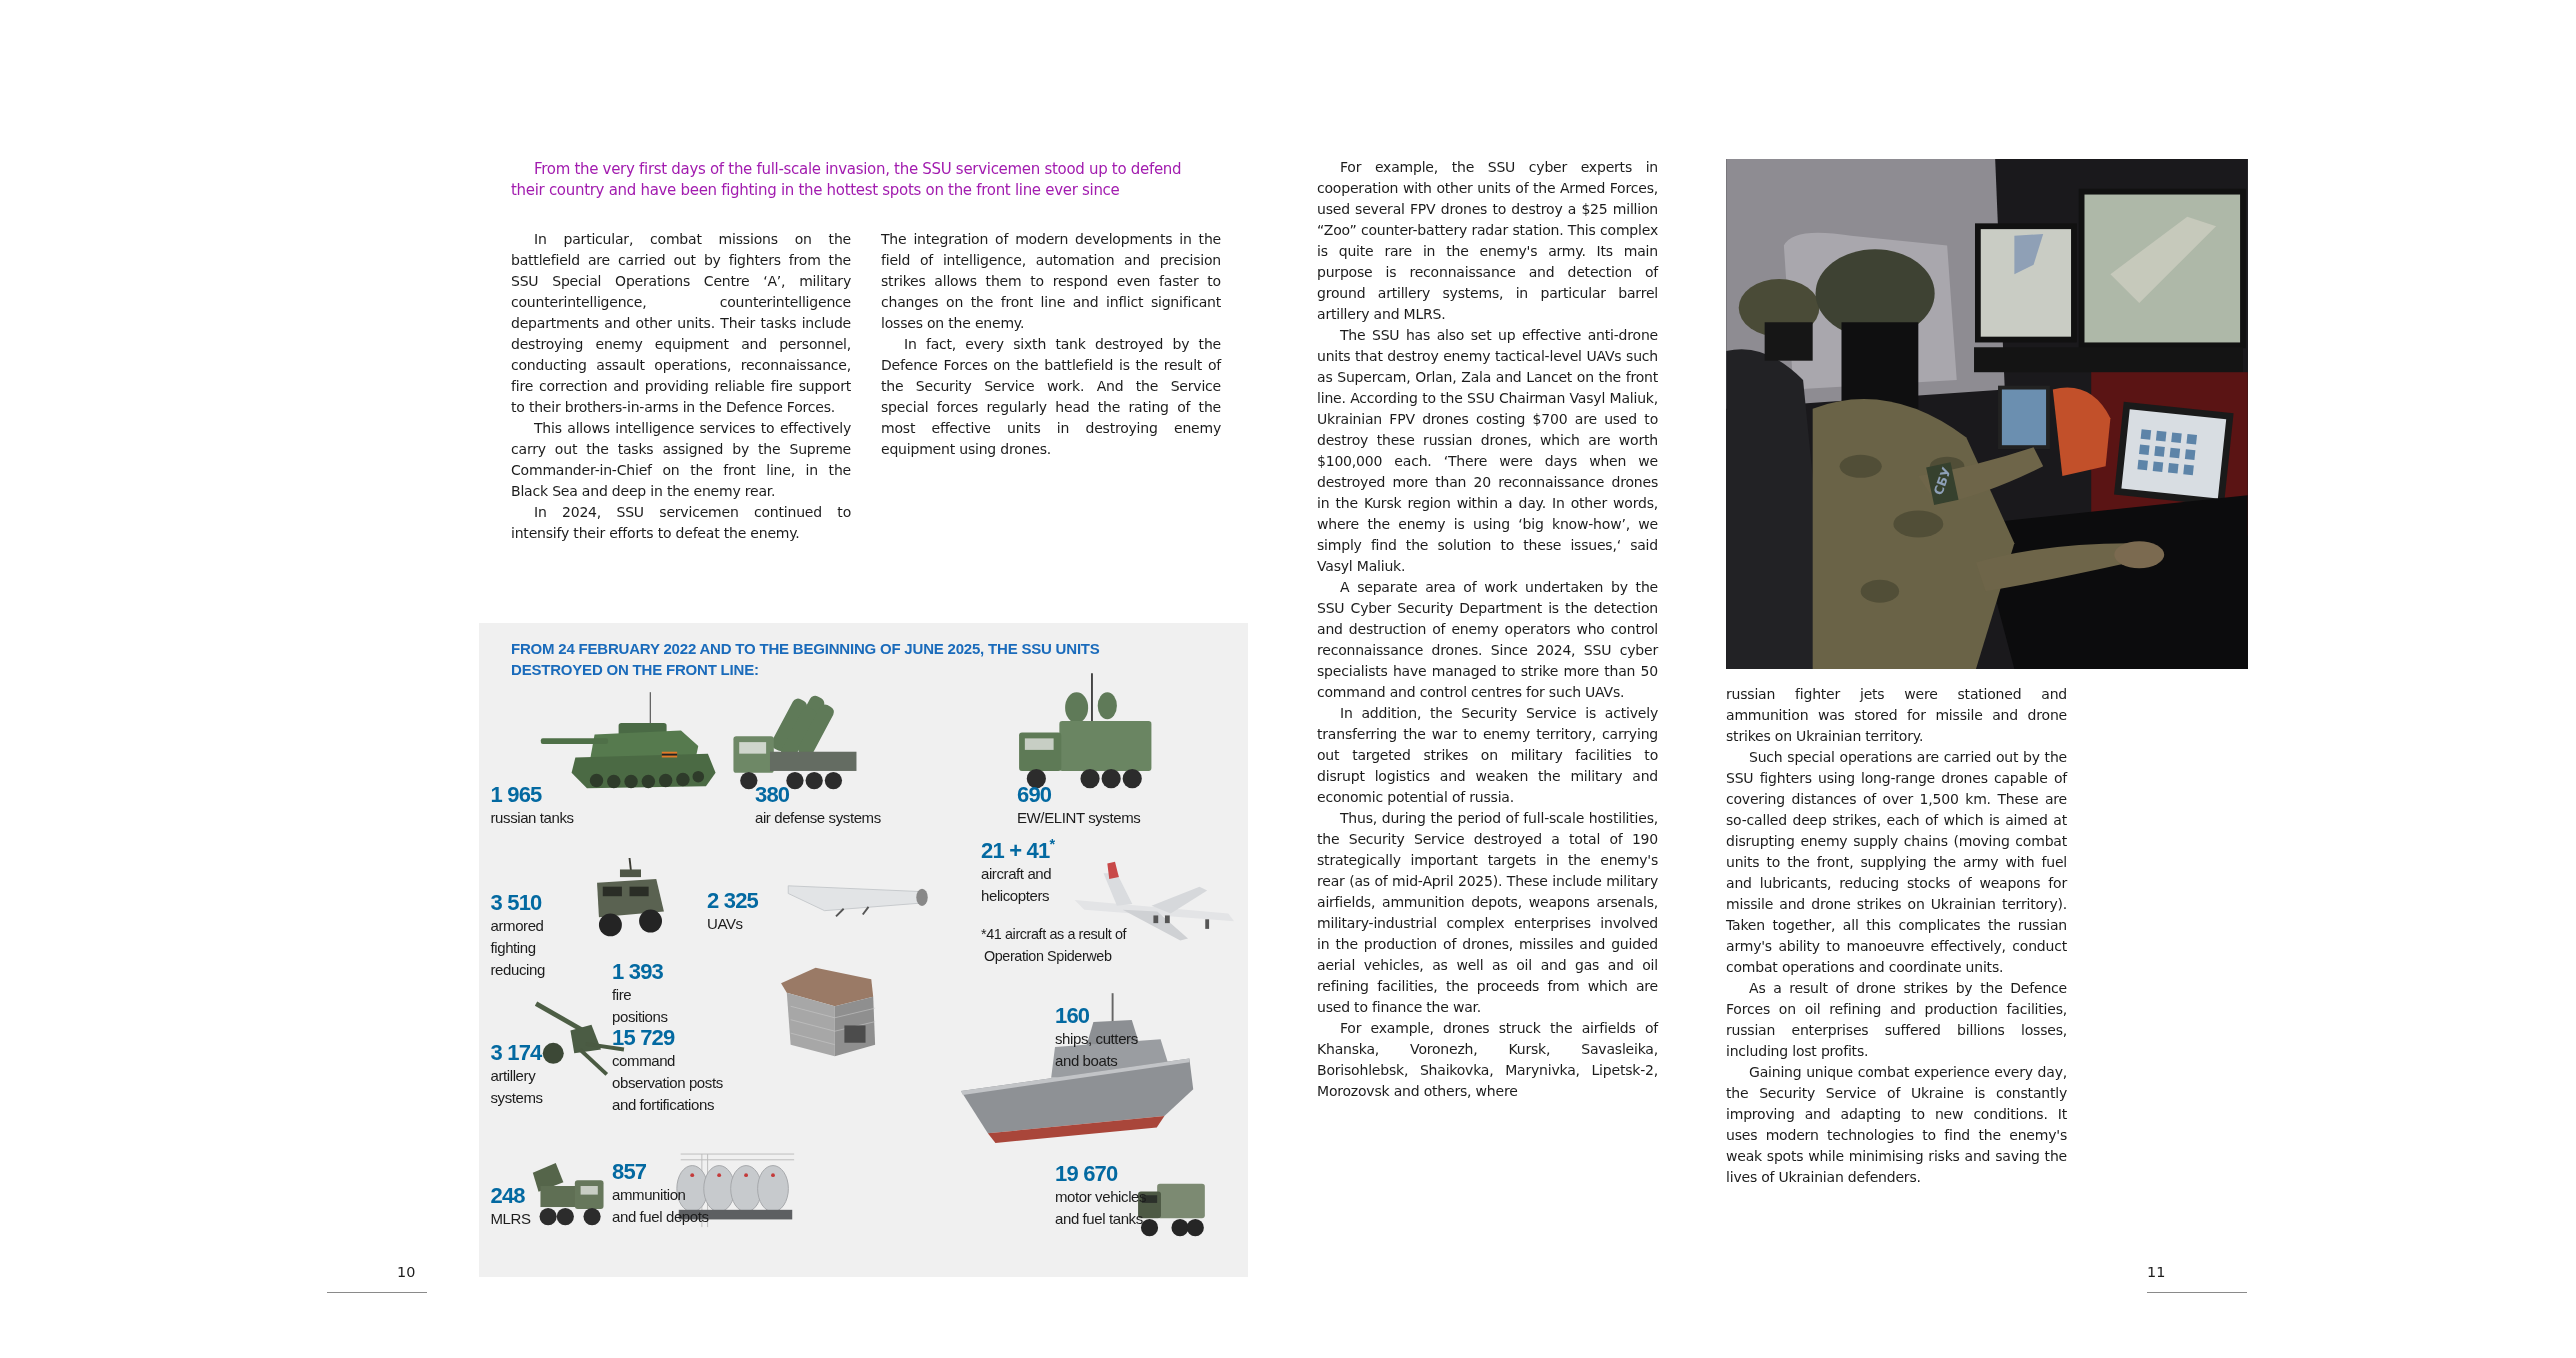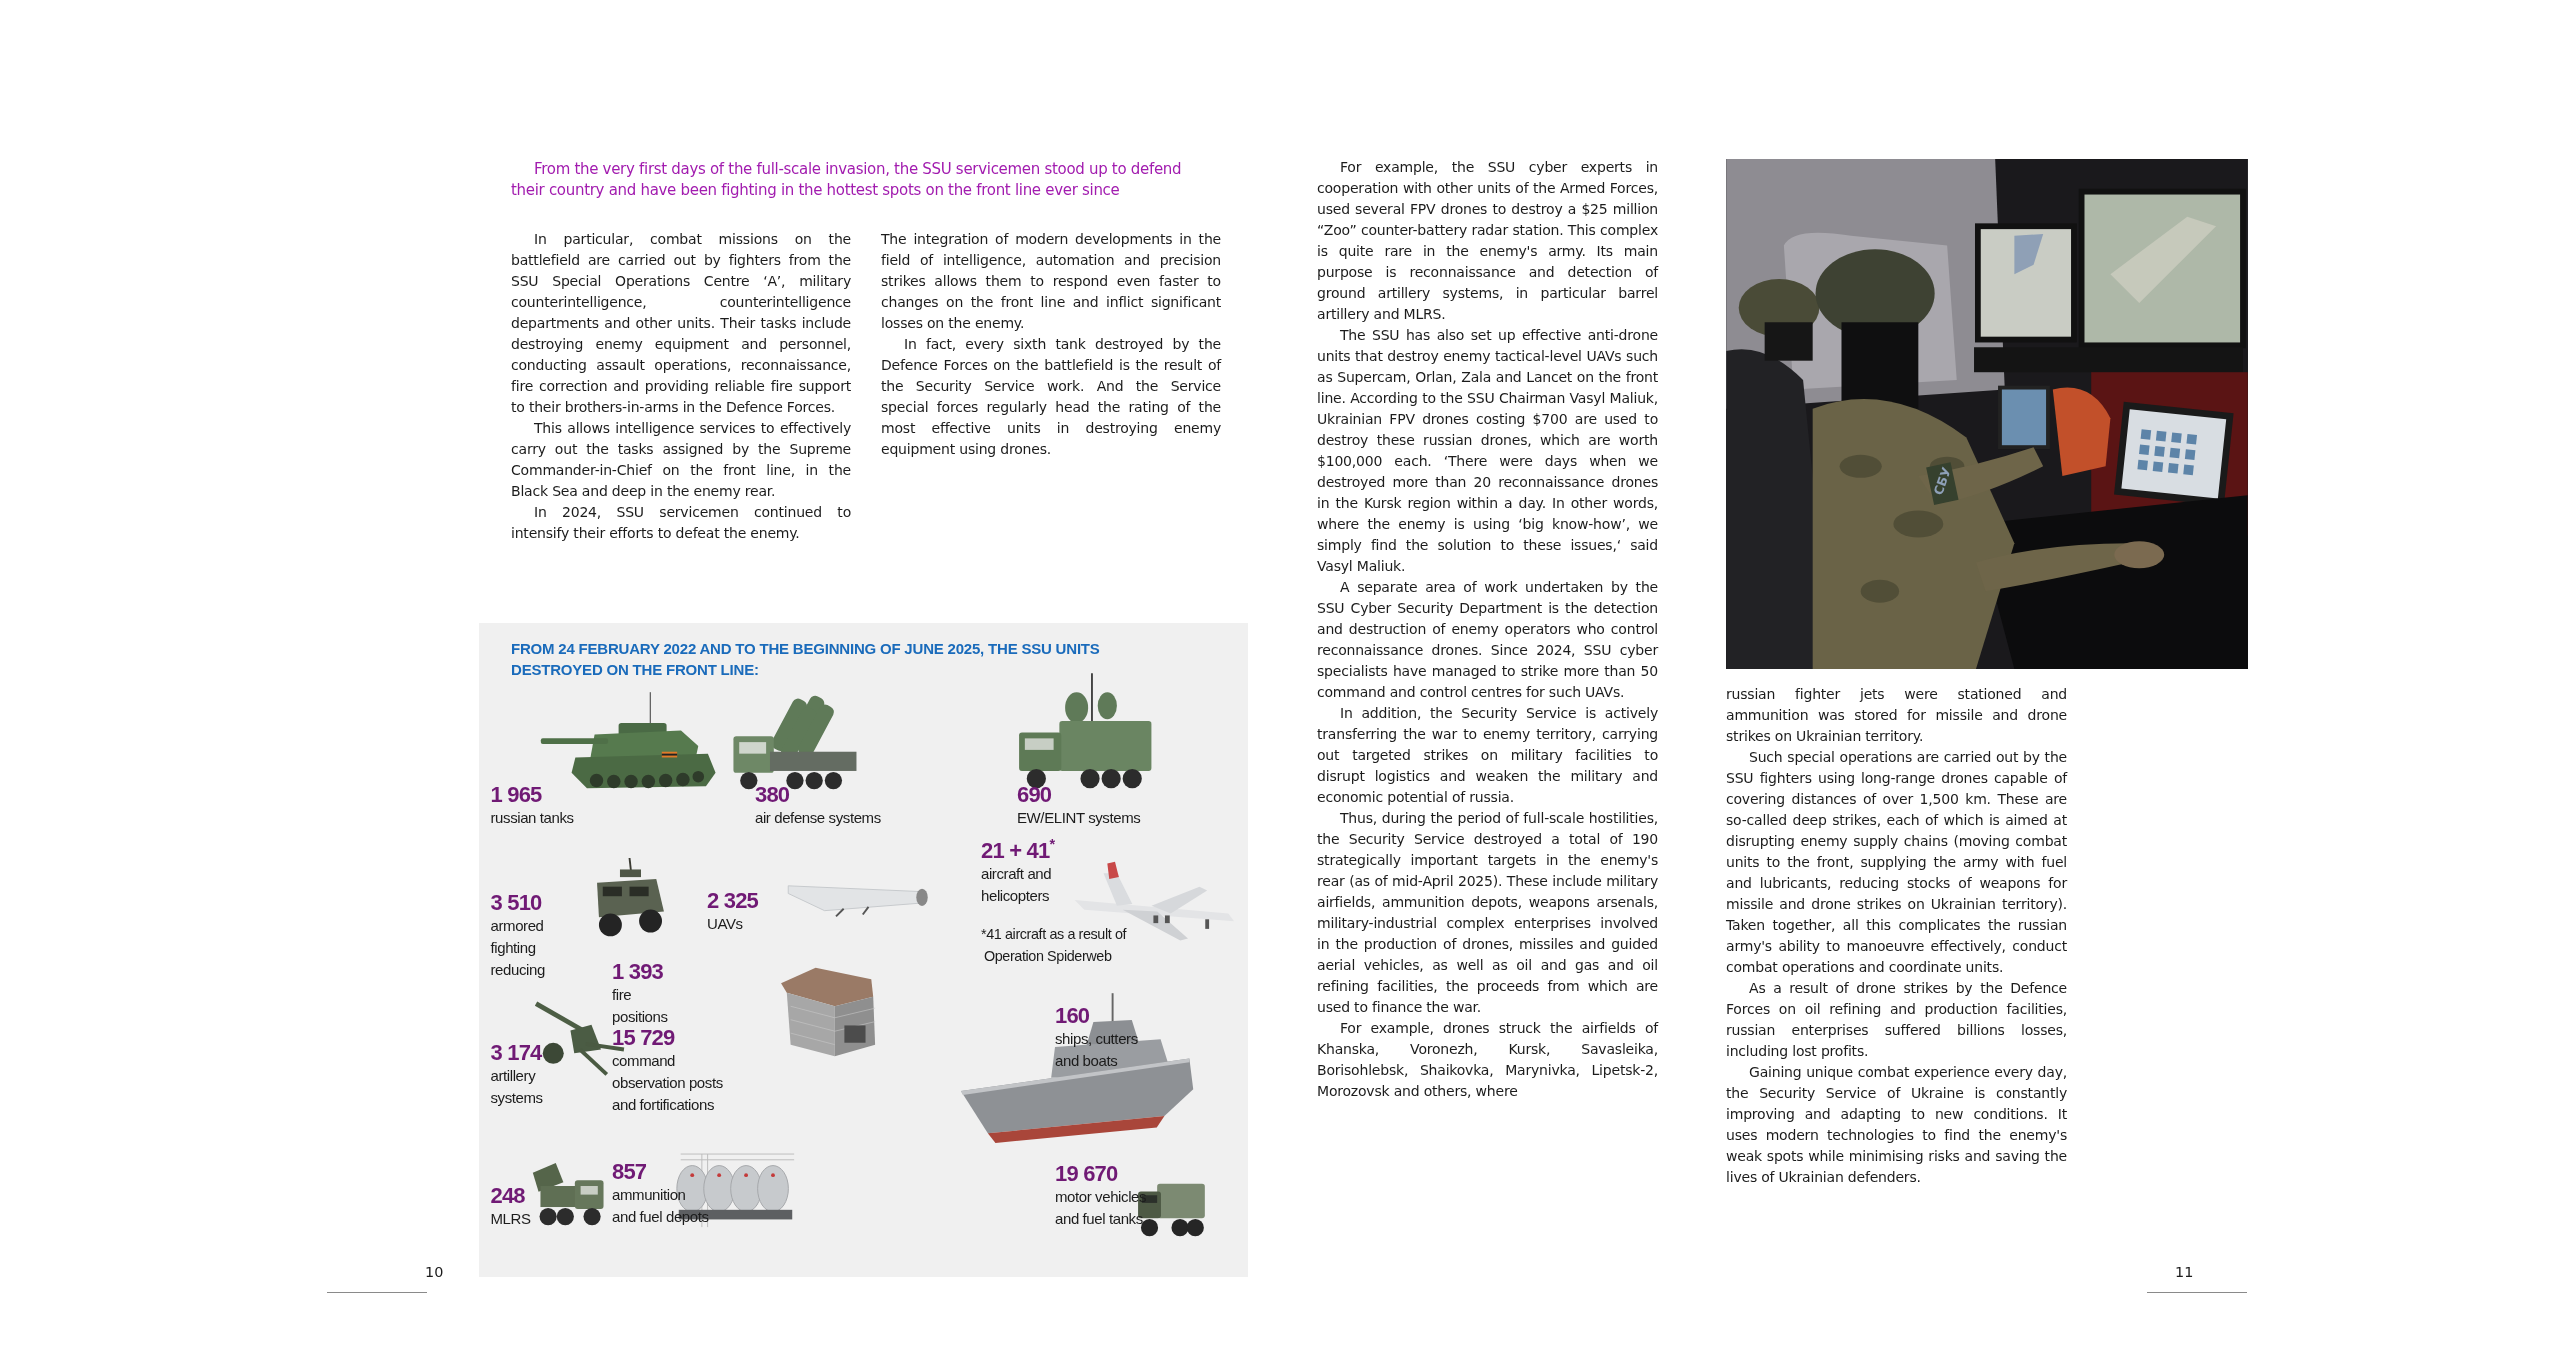--- a/index.html
+++ b/index.html
@@ -36,36 +36,36 @@
     background: #f0f0f0;
     padding-left: 7px;
   }
   .panel-title {
     position: absolute; left: 32px; top: 15.4px; width: 711px;
     color: #1a6bbb; font-weight: bold; font-size: 15px; line-height: 21px; letter-spacing: -0.2px;
     font-family: "Liberation Sans", sans-serif;
   }
   .stat { position: absolute; }
   .stat .num {
-    display: block; color: #701a75; font-weight: bold; font-size: 22px; line-height: 25px;
+    display: block; color: #0369a1; font-weight: bold; font-size: 22px; line-height: 25px;
     font-family: "Liberation Sans", sans-serif; letter-spacing: -0.8px;
   }
   .stat .num sup { font-size: 14.4px; vertical-align: 8.6px; }
   .stat .lbl {
     display: block; font-family: "Liberation Sans", sans-serif; font-size: 15px; line-height: 22px;
     color: #1c1c1c; letter-spacing: -0.4px;
   }
   .note {
     position: absolute; font-family: "Liberation Sans", sans-serif; font-size: 14.4px; line-height: 22px;
     letter-spacing: -0.4px; color: #1c1c1c;
   }
   .illus { position: absolute; }
 
   
-  .pnum { position: absolute; font-size: 14.4px; color: #1c1c1c; margin-left: 28px; }
+  .pnum { position: absolute; font-size: 14.4px; color: #1c1c1c; }
   .prule { position: absolute; height: 1px; background: #8a8a8a; }
 
   
   .photo {
     position: absolute; left: 1726px; top: 159px; width: 522px; height: 510px; overflow: hidden;
     background: linear-gradient(160deg, #8d8a90 0%, #5d5a62 22%, #2b2a2e 48%, #141416 75%, #060607 100%);
   }
 </style>
 </head>
 <body>

